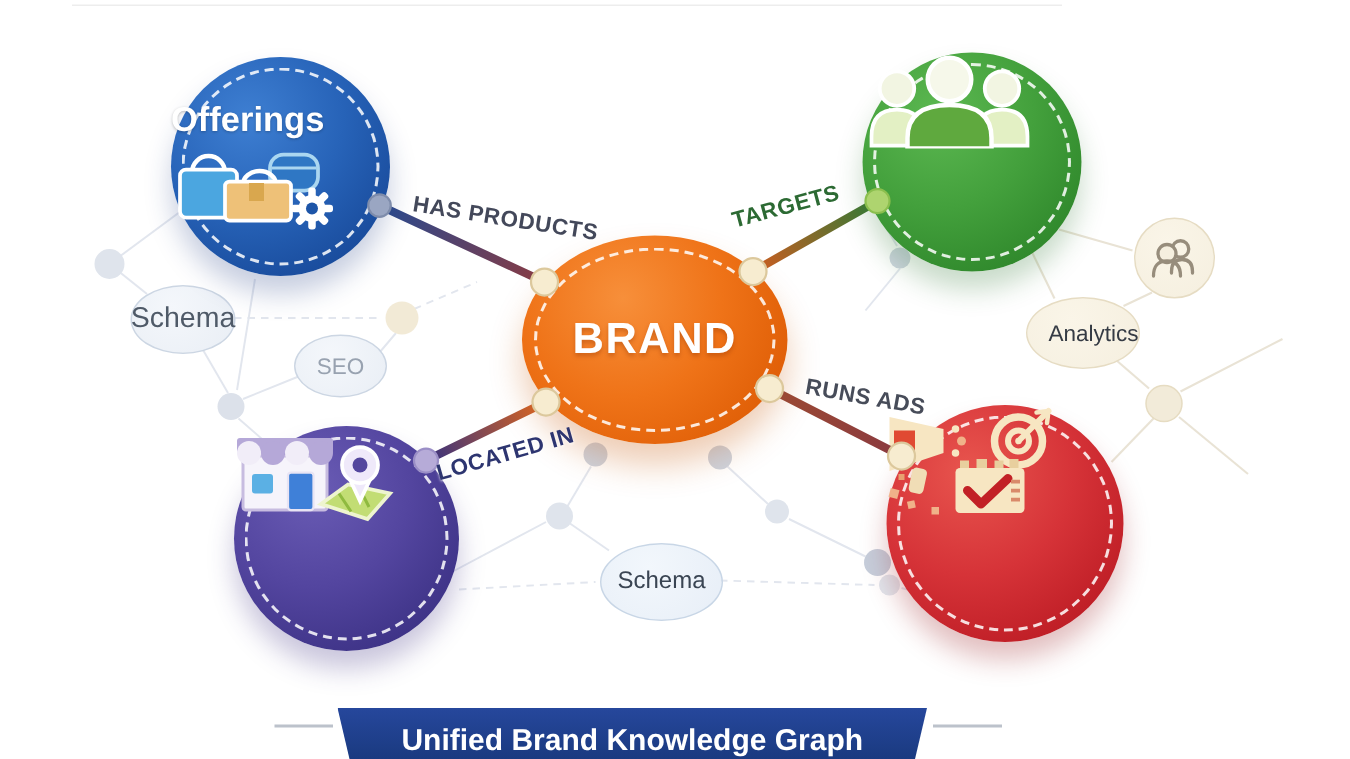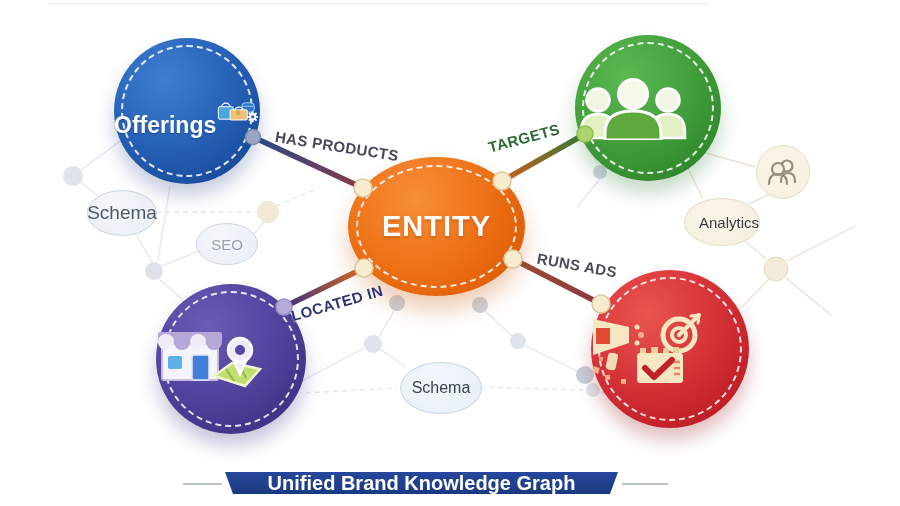--- a/index.html
+++ b/index.html
@@ -17,21 +17,21 @@
           z-index:2;text-align:center;}
   .bg-cool{background:radial-gradient(circle at 40% 30%, #f4f7fb, #e9eef5);border:1px solid #ccd6e3;color:#4f5a68;}
   .bg-warm{background:radial-gradient(circle at 40% 30%, #faf5e8, #f5efdf);border:1px solid #e6dcc3;color:#353b44;}
   #bgnode-schema{left:87px;top:190px;width:68px;height:44px;font-size:19px;}
   #bgnode-seo{left:196px;top:223px;width:60px;height:40px;font-size:15px;color:#98a2b0;}
   #bgnode-analytics{left:684px;top:198px;width:74px;height:46px;font-size:15px;justify-content:flex-end;}
   #bgnode-content{left:400px;top:362px;width:80px;height:50px;font-size:16px;color:#3a4553;
                   background:radial-gradient(circle at 40% 30%, #f2f7fc, #e7eef7);border:1px solid #c8d6e6;}
   #bgnode-people{left:756px;top:145px;width:52px;height:52px;}
   
-  .node{border-radius:50%;z-index:3;display:flex;flex-direction:row;align-items:center;}
+  .node{border-radius:50%;z-index:3;display:flex;flex-direction:column;}
   .node .ring{position:absolute;inset:7px;border:2px dashed rgba(255,255,255,.85);border-radius:50%;}
   .node .nlabel{color:#fff;font-weight:bold;font-size:23px;text-shadow:0 1px 2px rgba(0,0,0,.25);
                 position:relative;z-index:2;}
   .node .icons{position:relative;z-index:2;}
   #node-offerings{left:114px;top:38px;width:146px;height:146px;padding-top:0;
     background:radial-gradient(circle at 35% 28%, #3e7fd2 0%, #2763b8 45%, #1a4d9e 78%, #153f85 100%);
     box-shadow:0 12px 18px rgba(30,60,130,.25);}
   #node-offerings .nlabel{margin-top:28px;}
   #node-audiences{left:575px;top:35px;width:146px;height:146px;
     background:radial-gradient(circle at 35% 28%, #5cb851 0%, #43a03c 45%, #318a2d 78%, #277426 100%);
@@ -53,24 +53,24 @@
     text-shadow:0 2px 3px rgba(140,50,0,.35);position:relative;z-index:2;text-align:center;}
   
   #edges{left:0;top:0;z-index:4;pointer-events:none;}
   .edge-label{z-index:5;font-weight:bold;font-size:15px;letter-spacing:.4px;white-space:nowrap;
     text-shadow:0 1px 2px rgba(255,255,255,.8);}
   #lbl-has-products{left:337px;top:146px;transform:translate(-50%,-50%) rotate(9deg);color:#43485a;}
   #lbl-targets{left:524px;top:138px;transform:translate(-50%,-50%) rotate(-15deg);color:#2c6a33;}
   #lbl-runs-ads{left:577px;top:265px;transform:translate(-50%,-50%) rotate(10deg);color:#474c59;}
   #lbl-located-in{left:337px;top:303px;transform:translate(-50%,-50%) rotate(-16deg);color:#2d3570;}
   
-  #banner{left:225px;top:472px;width:393px;height:22px;z-index:6;
+  #banner{left:225px;top:472px;width:393px;height:34px;z-index:6;
     background:linear-gradient(180deg,#26479c,#1a3a80);
     clip-path:polygon(0 0,100% 0,calc(100% - 8px) 100%,8px 100%);
-    display:flex;align-items:center;justify-content:center;}
+    display:flex;align-items:flex-end;justify-content:center;}
   #banner .btext{color:#fff;font-weight:bold;font-size:20px;}
 </style>
 </head>
 <body>
 
 <div class="abs faint-top"></div>
 
 <svg id="bg-net" class="abs" width="900" height="506" viewBox="0 0 900 506">
   <g stroke="#e2e6ee" stroke-width="1.3" fill="none">
     <path d="M73 176 L146 122"></path>
@@ -240,21 +240,21 @@
       <rect x="2" y="56" width="6" height="6" transform="rotate(15 5 59)"></rect>
       <rect x="14" y="64" width="5" height="5" transform="rotate(-12 16 66)"></rect>
       <rect x="30" y="68" width="5" height="5"></rect>
       <rect x="8" y="46" width="4" height="4" fill="#e8a070"></rect>
     </g>
   </svg>
 </div>
 
 <div class="abs node" id="node-brand">
   <div class="ring"></div>
-  <div class="blabel">ENTITY</div>
+  <div class="blabel">BRAND</div>
 </div>
 
 <svg id="edges" class="abs" width="900" height="506" viewBox="0 0 900 506">
   <defs>
     <linearGradient id="g-hp" x1="253" y1="137" x2="363" y2="188" gradientUnits="userSpaceOnUse">
       <stop offset="0" stop-color="#27498f"></stop>
         <stop offset="1" stop-color="#8a3b42"></stop>
     </linearGradient>
     <linearGradient id="g-tg" x1="585" y1="134" x2="502" y2="181" gradientUnits="userSpaceOnUse">
       <stop offset="0" stop-color="#2f7a36"></stop>

